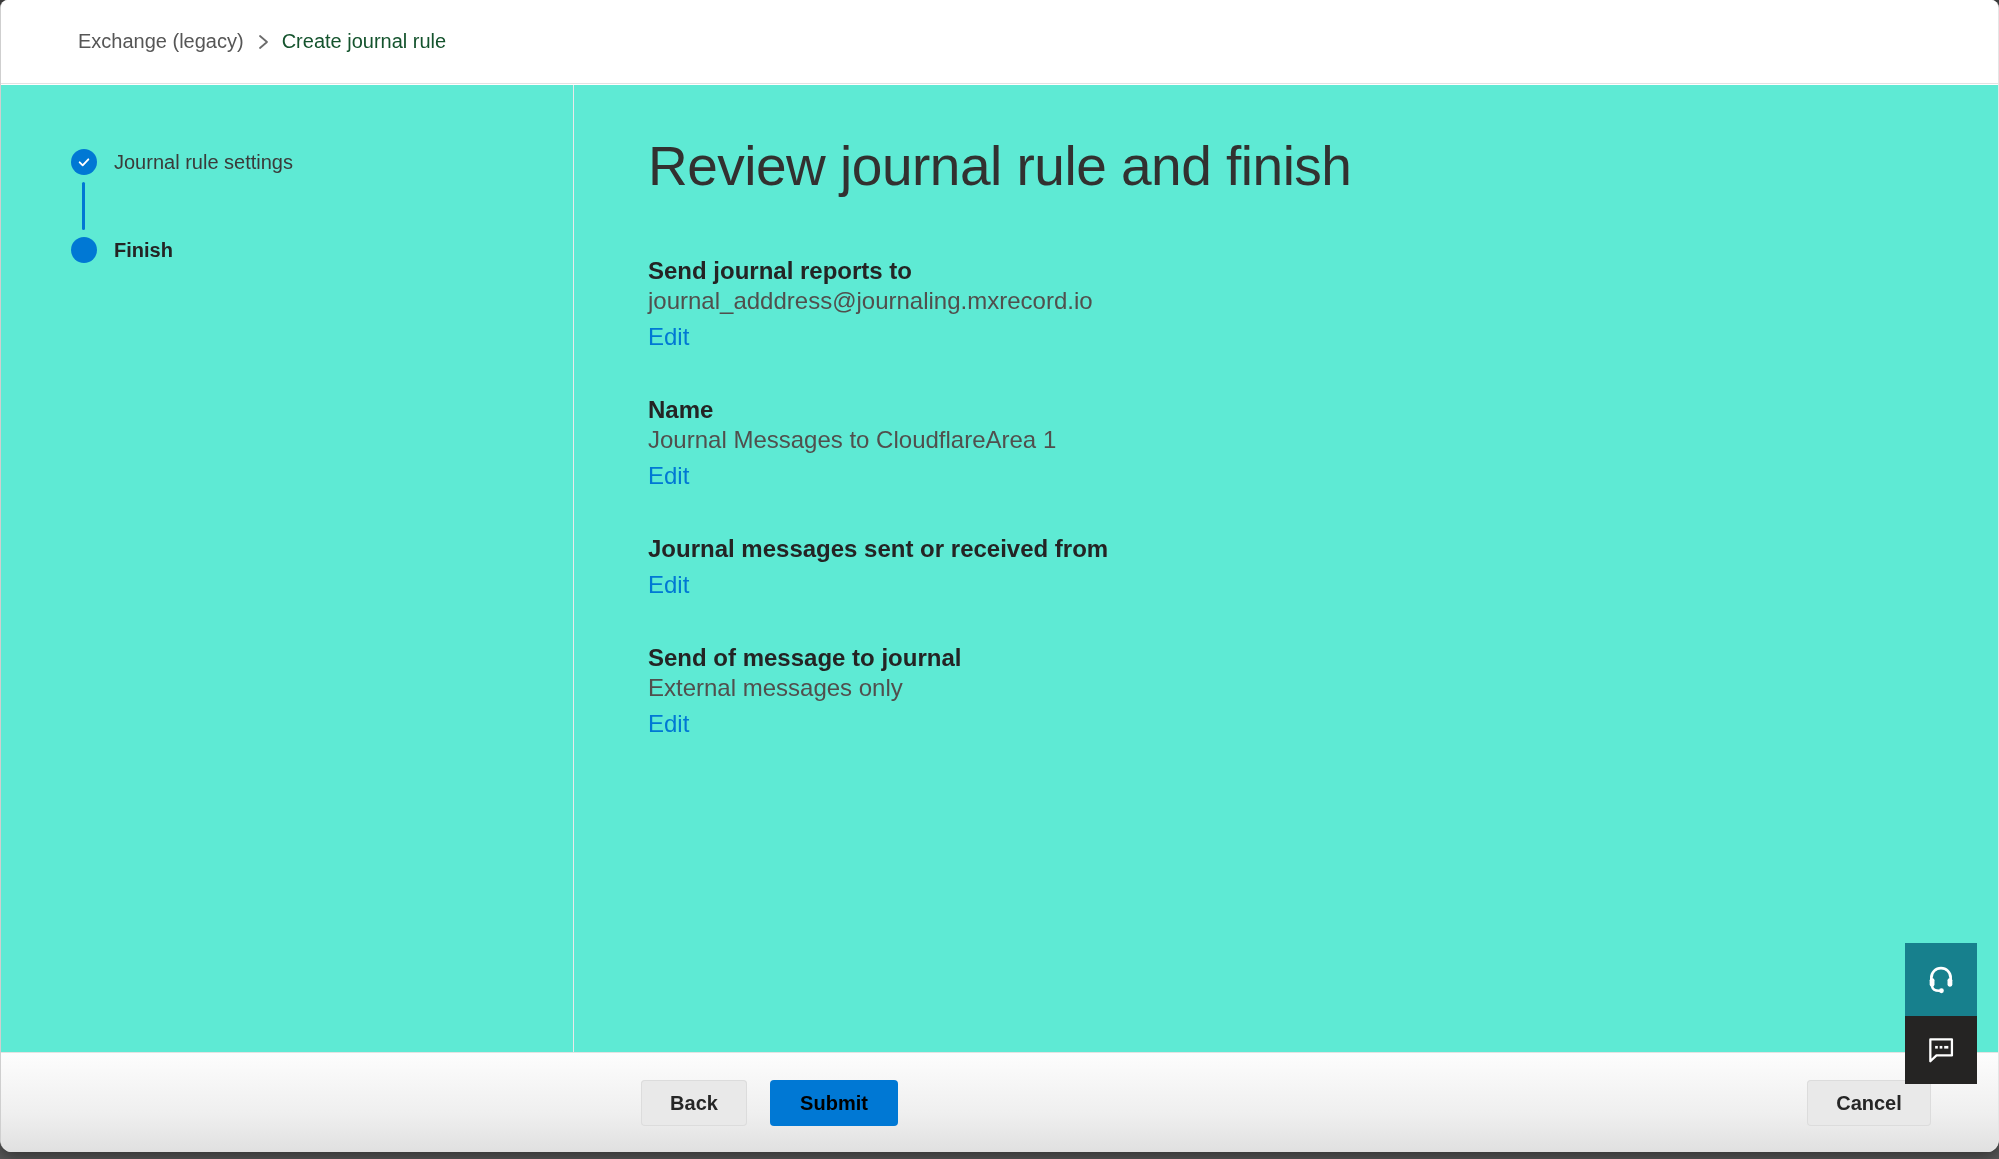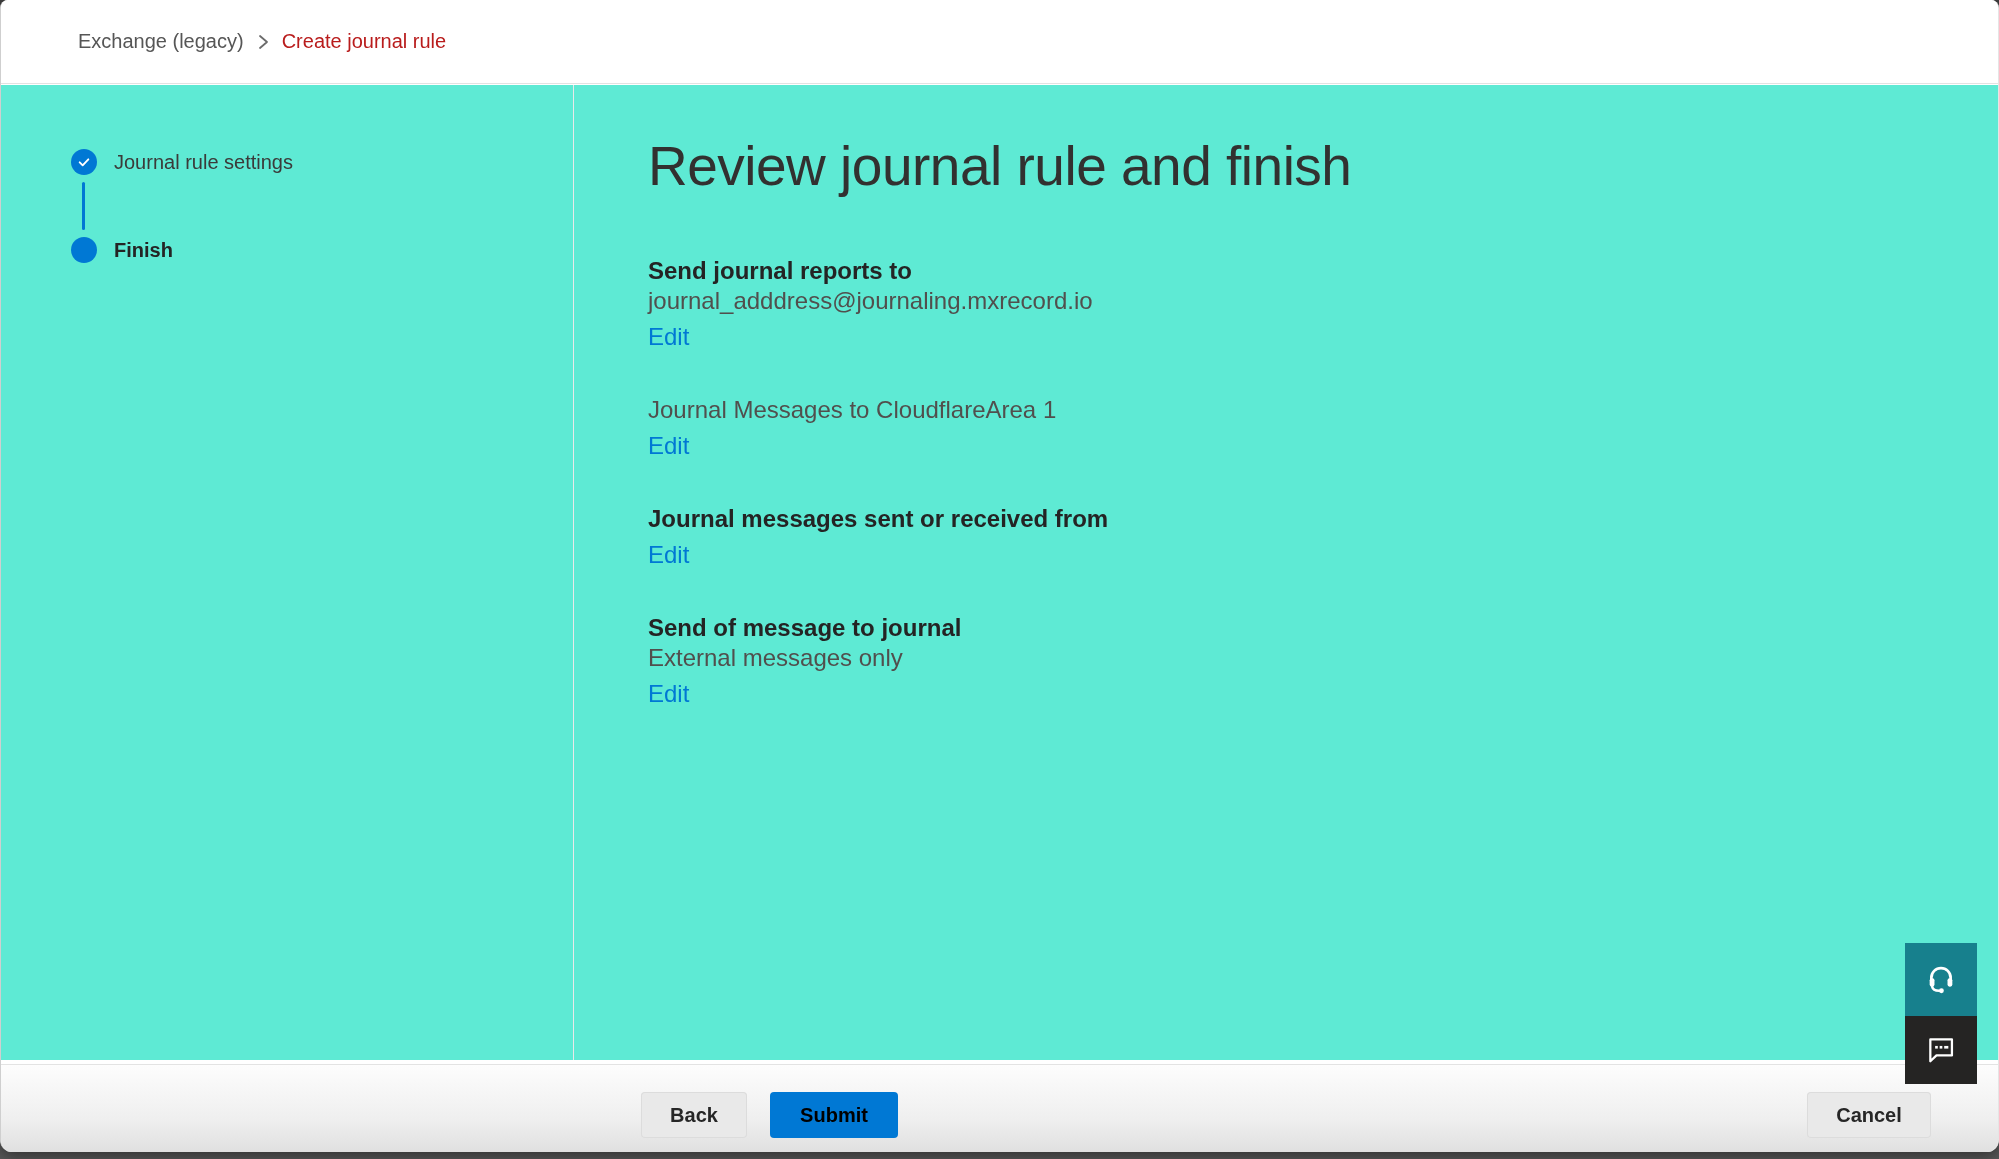--- a/index.html
+++ b/index.html
@@ -8,21 +8,21 @@
   .window{position:absolute;left:0;top:0;right:0;height:1152px;background:#ffffff;
     border-radius:8px 8px 12px 12px;overflow:hidden;box-shadow:0 5px 16px rgba(0,0,0,.45);
     border-left:1px solid #cfcfcf;border-right:1px solid #e5e5e5;}
 
   
   .topbar{position:absolute;left:0;right:0;top:0;height:84px;background:#fff;
     border-bottom:1px solid #e2e2e2;display:flex;align-items:center;padding-left:77px;box-sizing:border-box;}
   .breadcrumb{display:flex;align-items:center;gap:12px;font-size:20px;}
   .crumb-link{color:#565656;text-decoration:none;cursor:pointer;}
   .crumb-sep{display:flex;align-items:center;}
-  .crumb-current{color:#b91c1c;}
+  .crumb-current{color:#14532d;}
 
   
   .content{position:absolute;left:0;right:0;top:85px;bottom:92px;background:#5eead4;display:flex;}
   .sidebar{position:relative;width:573px;box-sizing:border-box;border-right:1px solid #e9e9e9;flex:none;}
   .step{position:absolute;display:flex;align-items:center;gap:17px;cursor:pointer;}
   .step-1{left:70px;top:64px;}
   .step-2{left:70px;top:152px;}
   .step-circle{width:26px;height:26px;border-radius:50%;background:var(--accent-blue,#0078d4);
     display:flex;align-items:center;justify-content:center;flex:none;}
   .step-connector{position:absolute;left:81px;top:97px;width:3px;height:48px;background:var(--accent-blue,#0078d4);border-radius:2px;}
@@ -30,21 +30,21 @@
   .step-label.bold{font-weight:700;color:#242424;}
 
   .main{flex:1;padding-left:74px;box-sizing:border-box;}
   h1.page-title{margin:55px 0 66px 0;font-size:55px;line-height:52px;font-weight:400;color:#323130;letter-spacing:-.5px;}
   .sec{margin-bottom:46px;font-size:24px;}
   .sec-label{font-weight:700;color:#242424;line-height:26px;}
   .sec-value{color:#514f4d;line-height:26px;margin-top:4px;}
   .sec-edit{display:inline-block;color:var(--accent-blue,#0078d4);line-height:26px;margin-top:10px;cursor:pointer;text-decoration:none;}
 
   
-  .footer{position:absolute;left:0;right:0;bottom:0;height:88px;
+  .footer{position:absolute;left:0;right:0;bottom:0;height:100px;
     background:linear-gradient(180deg,#fdfdfd 0%,#efefef 62%,#e0e0e0 100%);
     border-top:1px solid #e3e3e3;box-sizing:border-box;}
   .btn{position:absolute;top:27px;height:46px;border:none;border-radius:4px;
     font-family:inherit;font-size:20px;font-weight:700;cursor:pointer;padding:0;}
   .btn-default{background:#e9e9e9;color:#262626;box-shadow:0 0 0 1px #dcdcdc inset;}
   .btn-primary{background:var(--accent-blue,#0078d4);color:#000000;}
   .btn-back{left:640px;width:106px;}
   .btn-submit{left:769px;width:128px;}
   .btn-cancel{right:67px;width:124px;}
 
@@ -94,20 +94,21 @@
       <main class="main">
         <h1 class="page-title">Review journal rule and finish</h1>
 
         <div class="sec">
           <div class="sec-label">Send journal reports to</div>
           <div class="sec-value">journal_adddress@journaling.mxrecord.io</div>
           <a class="sec-edit">Edit</a>
         </div>
 
         <div class="sec">
+          <div class="sec-label">Name</div>
           <div class="sec-value">Journal Messages to CloudflareArea 1</div>
           <a class="sec-edit">Edit</a>
         </div>
 
         <div class="sec">
           <div class="sec-label">Journal messages sent or received from</div>
           
           <a class="sec-edit">Edit</a>
         </div>
 

